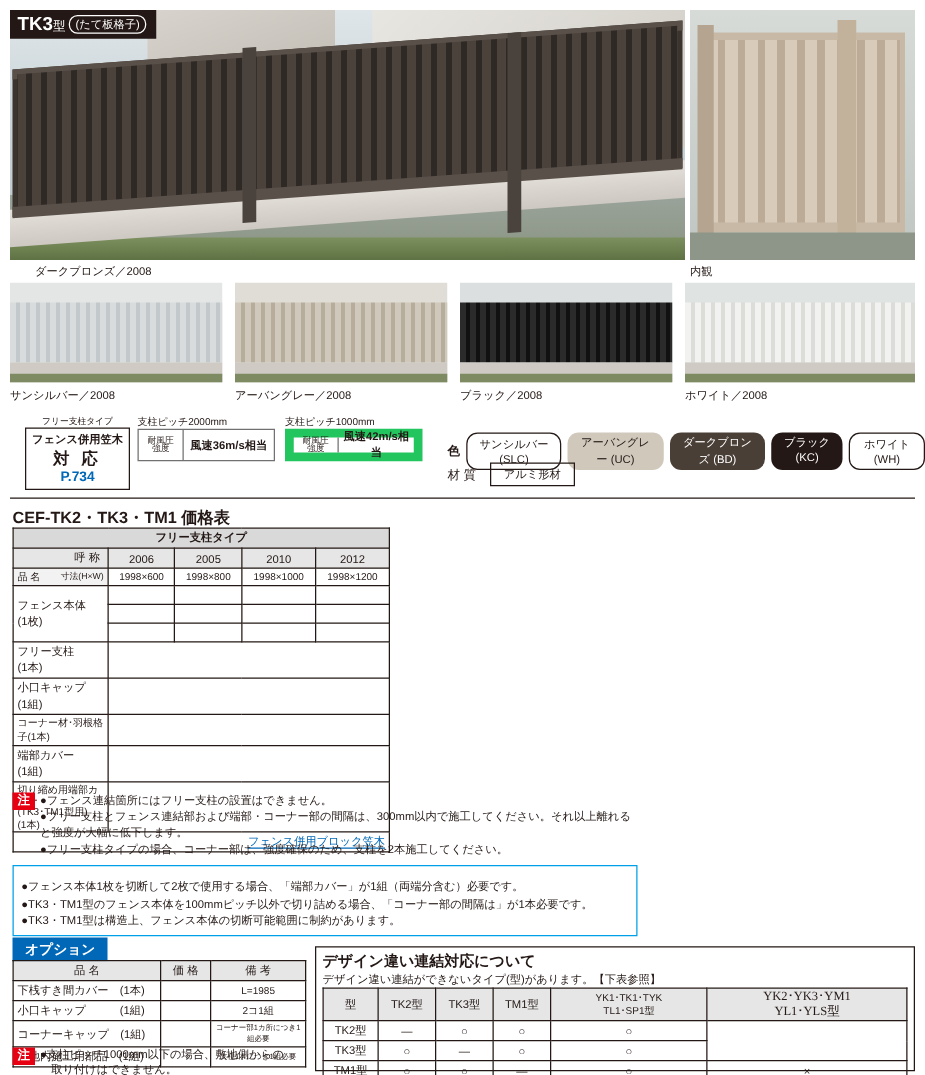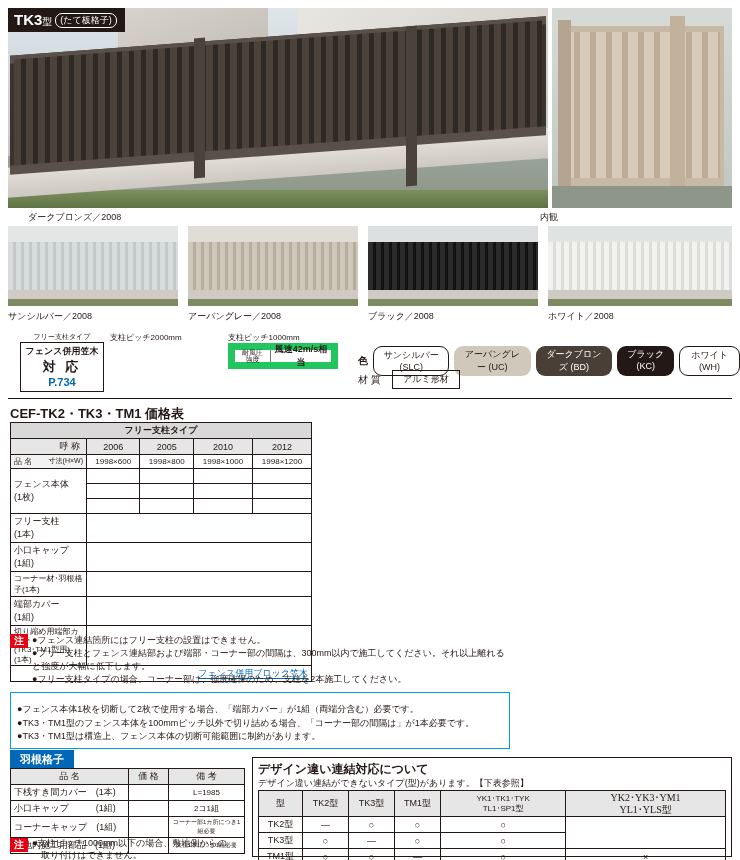--- a/index.html
+++ b/index.html
@@ -106,21 +106,21 @@
   <div class="hero-right">
     <div class="hr-sky"></div>
     <div class="hr-fence"></div>
     <div class="hr-slats"></div>
     <div class="hr-post1"></div>
     <div class="hr-post2"></div>
     <div class="hr-ground"></div>
   </div>
 
   <div class="cap" style="left:8px; top:211px;margin-left:20px;">ダークブロンズ／2008</div>
-  <div class="cap" style="left:540px; top:211px;">内観</div>
+  <div class="cap" style="left:552px; top:211px;">内観</div>
 
   <div class="sw" style="left:8px; top:226px;">
     <div class="sky" style="background:#e3e6e4;"></div>
     <div class="fence" style="background:repeating-linear-gradient(to right,#d9dcdd 0,#d9dcdd 5px,#c3c8ca 5px,#c3c8ca 8px);"></div>
     <div class="base"></div>
     <div class="grass"></div>
   </div>
   <div class="cap" style="left:8px; top:310px;">サンシルバー／2008</div>
 
   <div class="sw" style="left:188px; top:226px;">
@@ -151,20 +151,27 @@
     <div style="font-size:7px; color:#231815;">フリー支柱タイプ</div>
     <div style="border:1px solid #231815; padding:2px 0 3px;">
       <div style="font-size:9px; font-weight:bold;">フェンス併用笠木</div>
       <div style="font-size:13px; font-weight:bold; letter-spacing:3px;">対 応</div>
       <div style="font-size:11px; font-weight:bold; color:#0068b7;">P.734</div>
     </div>
   </div>
 
   <div style="position:absolute; left:110px; top:332px; width:110px;">
     <div style="font-size:8px;">支柱ピッチ2000mm</div>
+    <div style="border:1px solid #727171; height:26px; display:flex; align-items:center;">
+      <div style="width:36px; font-size:7px; line-height:1.05; text-align:center; border-right:1px solid #727171; height:100%; display:flex; flex-direction:column; justify-content:center;">
+        <span>耐風圧</span>
+          <span>強度</span>
+      </div>
+      <div style="flex:1; text-align:center; font-size:9px; font-weight:bold;">風速36m/s相当</div>
+    </div>
   </div>
 
   <div style="position:absolute; left:228px; top:332px; width:110px;">
     <div style="font-size:8px;">支柱ピッチ1000mm</div>
     <div style="border:7px solid #22c55e; height:26px; display:flex; align-items:center;">
       <div style="width:36px; font-size:7px; line-height:1.05; text-align:center; border-right:1px solid #727171; height:100%; display:flex; flex-direction:column; justify-content:center;">
         <span>耐風圧</span>
           <span>強度</span>
       </div>
       <div style="flex:1; text-align:center; font-size:9px; font-weight:bold;">風速42m/s相当</div>
@@ -275,21 +282,21 @@
 
   <div style="position:absolute; left:10px; top:692px; width:500px; border:1px solid #00a0e9; padding:4px 6px; display:flex; gap:6px;flex-direction:column;">
     <div style="width:4px; background:#e4007f;"></div>
     <div style="flex:1; line-height:1.5; font-size:9px;">
       <div>●フェンス本体1枚を切断して2枚で使用する場合、「端部カバー」が1組（両端分含む）必要です。</div>
       <div>●TK3・TM1型のフェンス本体を100mmピッチ以外で切り詰める場合、「コーナー部の間隔は」が1本必要です。</div>
       <div>●TK3・TM1型は構造上、フェンス本体の切断可能範囲に制約があります。</div>
     </div>
   </div>
 
-  <div class="badge-opt" style="position:absolute; left:10px; top:750px;">羽根格子</div>
+  <div class="badge-opt" style="position:absolute; left:10px; top:750px;">オプション</div>
   <div style="position:absolute; left:10px; top:768px; width:235px;">
     <table class="grid" style="width:235px;">
       <tbody>
           <tr>
         <td style="background:#e6e6e6; width:118px;">品  名</td>
         <td style="background:#e6e6e6; width:40px;">価  格</td>
         <td style="background:#e6e6e6;">備  考</td>
       </tr>
       <tr>
         <td style="text-align:left;">下桟すき間カバー　(1本)</td>

